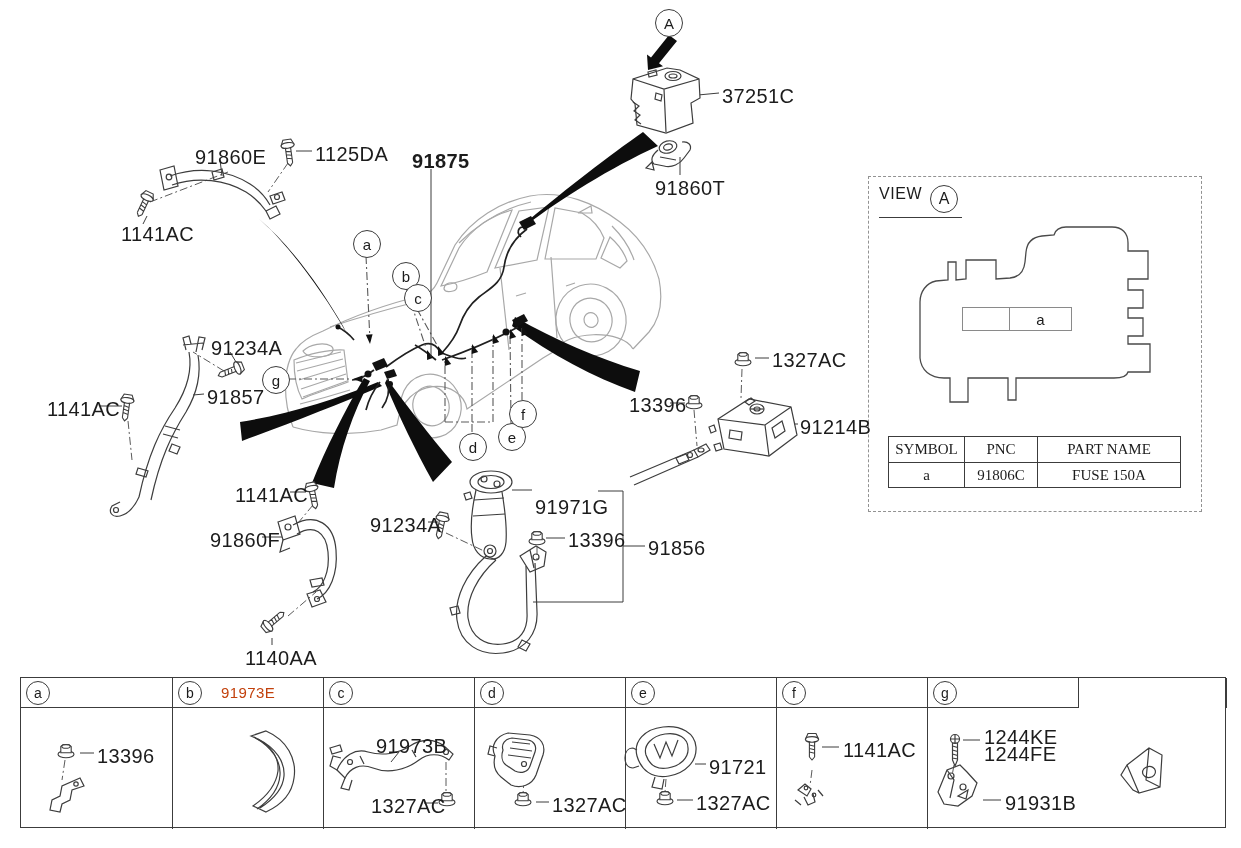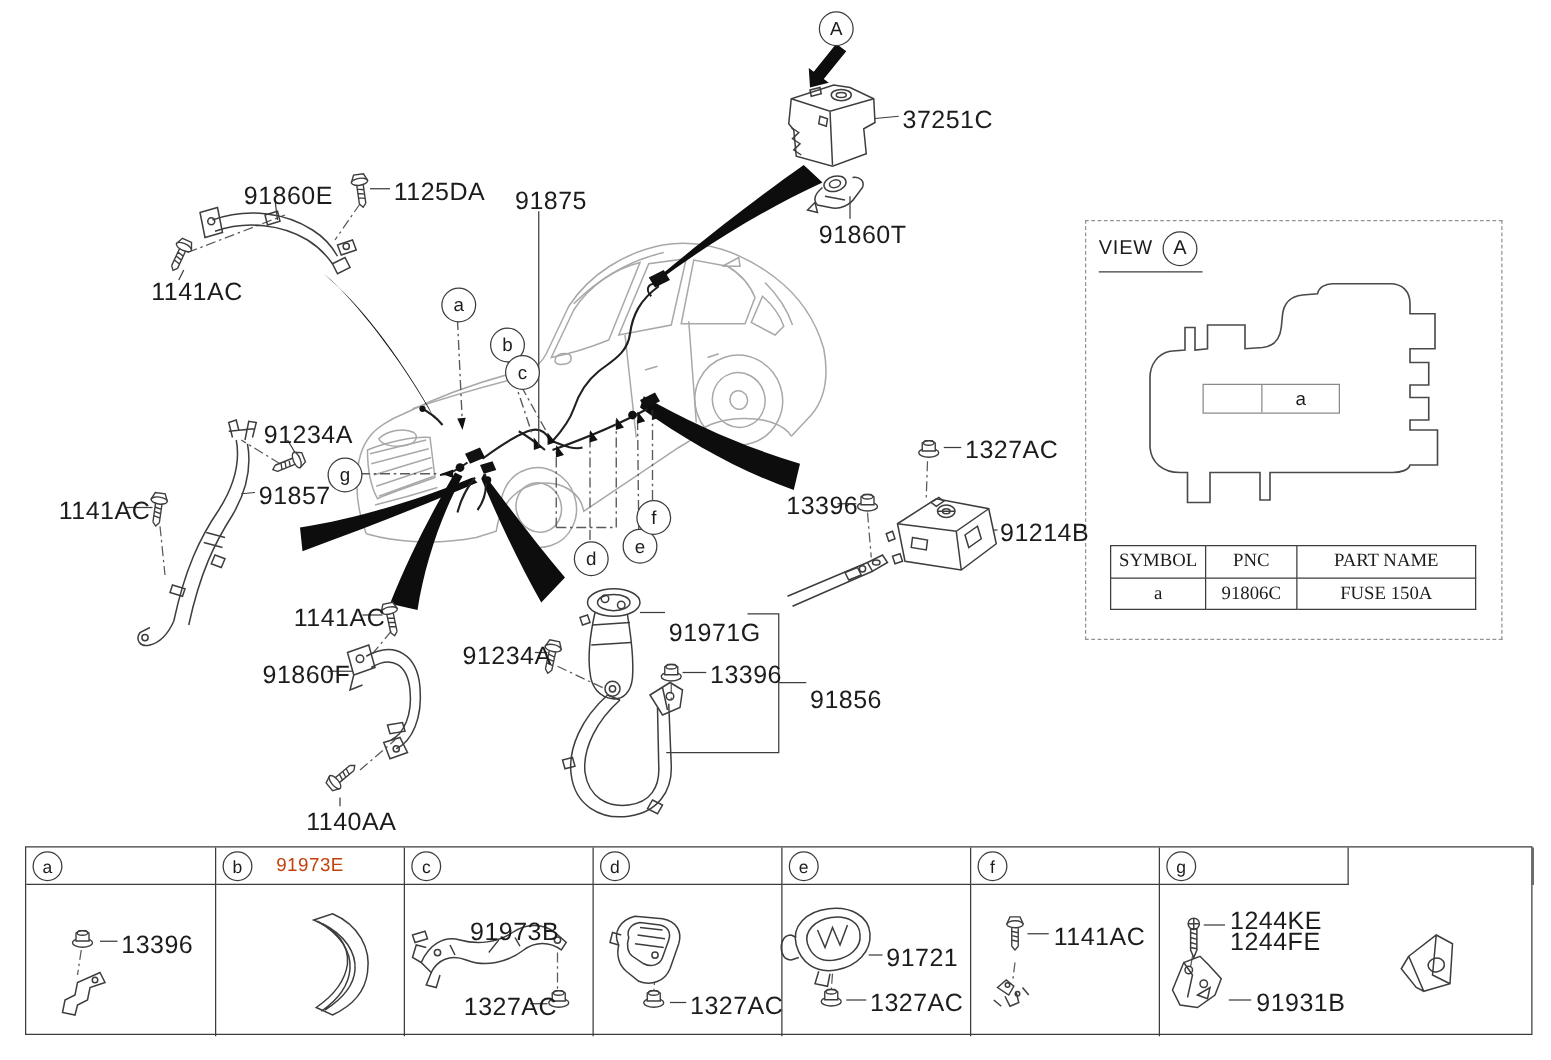--- a/index.html
+++ b/index.html
@@ -9,21 +9,21 @@
   .lbl{position:absolute;z-index:5;font-size:20px;line-height:1.05;color:#1c1c1c;
        letter-spacing:.4px;white-space:nowrap;}
   .co{position:absolute;z-index:5;width:26px;height:26px;border:1.4px solid #3c3c3c;
       border-radius:50%;background:#fff;display:flex;align-items:center;justify-content:center;
       font-size:15px;color:#1c1c1c;}
   .co-sm{width:22px;height:22px;font-size:14px;}
   
   #viewA{position:absolute;left:868px;top:176px;width:332px;height:334px;z-index:2;
          border:1.6px dashed #929292;}
   #viewA .vt{position:absolute;left:10px;top:8px;padding:0 4px 4px 0;border-bottom:1.4px solid #3c3c3c;
-             display:flex;align-items:center;gap:8px;}
+             display:flex;align-items:flex-start;gap:8px;}
   #viewA .vt span{font-size:16px;color:#1c1c1c;letter-spacing:.6px;}
   #viewA .vt .co{position:static;}
   #fusecell{position:absolute;left:962px;top:307px;width:108px;height:22px;z-index:4;
             border:1.2px solid #8a8a8a;display:flex;}
   #fusecell .c1{width:46px;border-right:1.2px solid #8a8a8a;}
   #fusecell .c2{flex:1;display:flex;align-items:center;justify-content:center;font-size:15px;color:#1c1c1c;}
   #symtab{position:absolute;left:888px;top:436px;z-index:4;border-collapse:collapse;font-family:Liberation Serif, serif;}
   #symtab th,#symtab td{border:1.3px solid #3c3c3c;font-weight:normal;font-size:15px;
             color:#1c1c1c;text-align:center;padding:0;}
   #symtab th{height:25px;}
@@ -388,31 +388,31 @@
     </div>
   <div class="co" style="left:262px;top:366px;">
       <span>g</span>
     </div>
 
   <div class="lbl" style="left:722px;top:86px;">37251C</div>
   <div class="lbl" style="left:655px;top:178px;">91860T</div>
   <div class="lbl" style="left:195px;top:147px;">91860E</div>
   <div class="lbl" style="left:315px;top:144px;">1125DA</div>
   <div class="lbl" style="left:121px;top:224px;">1141AC</div>
-  <div class="lbl" style="left:412px;top:151px;">91875</div>
+  <div class="lbl" style="left:412px;top:151px;font-weight:bold;">91875</div>
   <div class="lbl" style="left:211px;top:338px;">91234A</div>
   <div class="lbl" style="left:207px;top:387px;">91857</div>
   <div class="lbl" style="left:47px;top:399px;">1141AC</div>
   <div class="lbl" style="left:235px;top:485px;">1141AC</div>
   <div class="lbl" style="left:210px;top:530px;">91860F</div>
   <div class="lbl" style="left:245px;top:648px;">1140AA</div>
   <div class="lbl" style="left:370px;top:515px;">91234A</div>
   <div class="lbl" style="left:535px;top:497px;">91971G</div>
   <div class="lbl" style="left:568px;top:530px;">13396</div>
-  <div class="lbl" style="left:648px;top:538px;margin-top:12px;">91856</div>
+  <div class="lbl" style="left:648px;top:538px;">91856</div>
   <div class="lbl" style="left:772px;top:350px;">1327AC</div>
   <div class="lbl" style="left:629px;top:395px;">13396</div>
   <div class="lbl" style="left:800px;top:417px;text-align:center;">91214B</div>
 
   <div id="viewA">
     <div class="vt">
       <span>VIEW</span>
       <div class="co">
           <span>A</span>
         </div>

